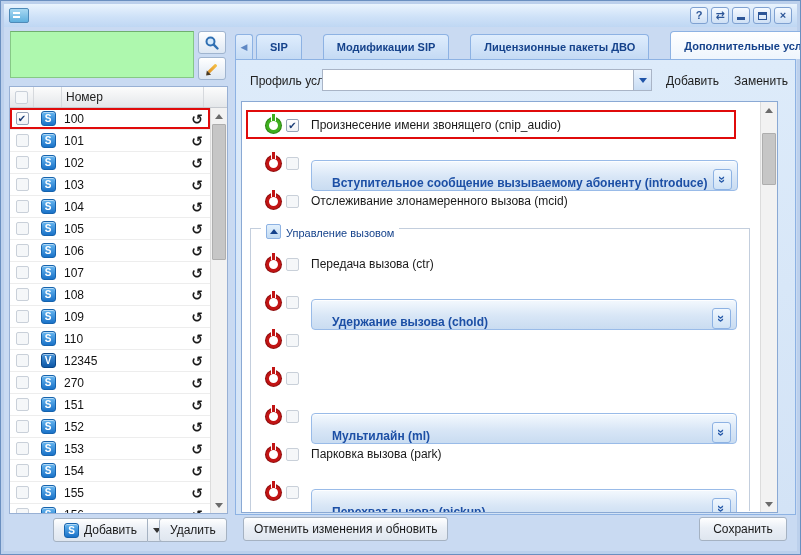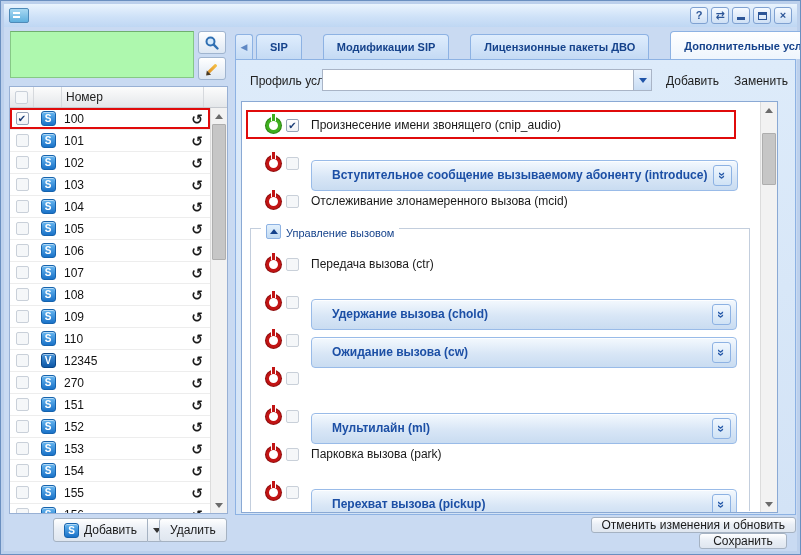--- a/index.html
+++ b/index.html
@@ -106,35 +106,35 @@
   .pwr{width:15px;height:15px;border-radius:50%;box-sizing:border-box;position:relative;background:#fff;flex:0 0 auto;cursor:pointer;}
   .pwr.on{border:3px solid #3fae1f;box-shadow:0 0 0 1px #2c8512;}
   .pwr.on::after{content:'';position:absolute;top:-7px;left:50%;margin-left:-1.5px;width:3px;height:7px;background:#3fae1f;
                  box-shadow:-1px 0 0 #fff,1px 0 0 #fff;}
   .pwr.off{border:3px solid #c21414;box-shadow:0 0 0 1px #8f0d0d;}
   .pwr.off::after{content:'';position:absolute;top:-7px;left:50%;margin-left:-1.5px;width:3px;height:7px;background:#c21414;
                  box-shadow:-1px 0 0 #fff,1px 0 0 #fff;}
   .svc-plain-label{font-size:12px;color:#1a1a1a;}
   .svc-panel{flex:1;margin-right:22px;height:31px;border:1px solid #99bbe8;border-radius:4px;box-sizing:border-box;
              background:linear-gradient(#f4f9fe,#d8e6f6 55%,#c9dcf1);box-shadow:inset 0 1px 0 rgba(255,255,255,.8);
-             display:flex;align-items:center;padding:0 5px 0 20px;cursor:pointer;margin-top:24px;}
+             display:flex;align-items:flex-end;padding:0 5px 0 20px;cursor:pointer;margin-top:24px;}
   .svc-group .svc-panel{margin-right:12px;}
   .svc-panel-label{flex:1;font-size:12px;font-weight:bold;color:#1c4fa5;}
   .chev-btn{width:19px;height:21px;border:1px solid #8db2e3;border-radius:3px;box-sizing:border-box;
             background:linear-gradient(#f0f7fe,#cfe2f5);display:flex;align-items:center;justify-content:center;cursor:pointer;}
   .chev-glyph{display:block;transform:rotate(90deg);color:#2458a8;font-weight:bold;font-size:13px;line-height:1;}
   .svc-group{position:relative;border:1px solid #c3cedd;border-bottom:none;margin:8px 10px 0 8px;padding-top:16px;}
   .svc-legend{position:absolute;top:-10px;left:10px;height:20px;background:#fff;padding:0 5px;
               display:flex;align-items:flex-end;gap:5px;}
   .collapse-btn{width:15px;height:15px;border:1px solid #8db2e3;border-radius:2px;box-sizing:border-box;
                 background:linear-gradient(#e2f0fc,#c2daf2);display:flex;align-items:center;justify-content:center;cursor:pointer;}
   .tri-collapse{border-left:4px solid transparent;border-right:4px solid transparent;border-bottom:5px solid #16428b;}
   .svc-legend-label{font-size:11px;color:#15428b;}
   
-  .footer{position:absolute;left:5px;right:0;top:487px;height:30px;display:flex;align-items:flex-end;flex-direction:column;}
+  .footer{position:absolute;left:5px;right:0;top:487px;height:30px;display:flex;align-items:flex-start;}
   .footer .cancel{margin-left:3px;}
   .footer .save{margin-left:auto;margin-right:9px;width:88px;}
 </style>
 </head>
 <body>
 
 <div class="window">
 
   <div class="titlebar">
     <span class="title-icon"></span>
@@ -504,26 +504,20 @@
                   <span class="chev-btn">
                     <span class="chev-glyph">»</span>
                   </span>
                 </span>
               </div>
               <div class="svc-row">
                 <span class="pwr off"></span>
                 <span class="gap1"></span>
                 <span class="cb dim"></span>
                 <span class="gap2"></span>
-                <span class="svc-panel">
-                  <span class="svc-panel-label">Ожидание вызова (cw)</span>
-                  <span class="chev-btn">
-                    <span class="chev-glyph">»</span>
-                  </span>
-                </span>
               </div>
               <div class="svc-row">
                 <span class="pwr off"></span>
                 <span class="gap1"></span>
                 <span class="cb dim"></span>
                 <span class="gap2"></span>
               </div>
               <div class="svc-row">
                 <span class="pwr off"></span>
                 <span class="gap1"></span>

